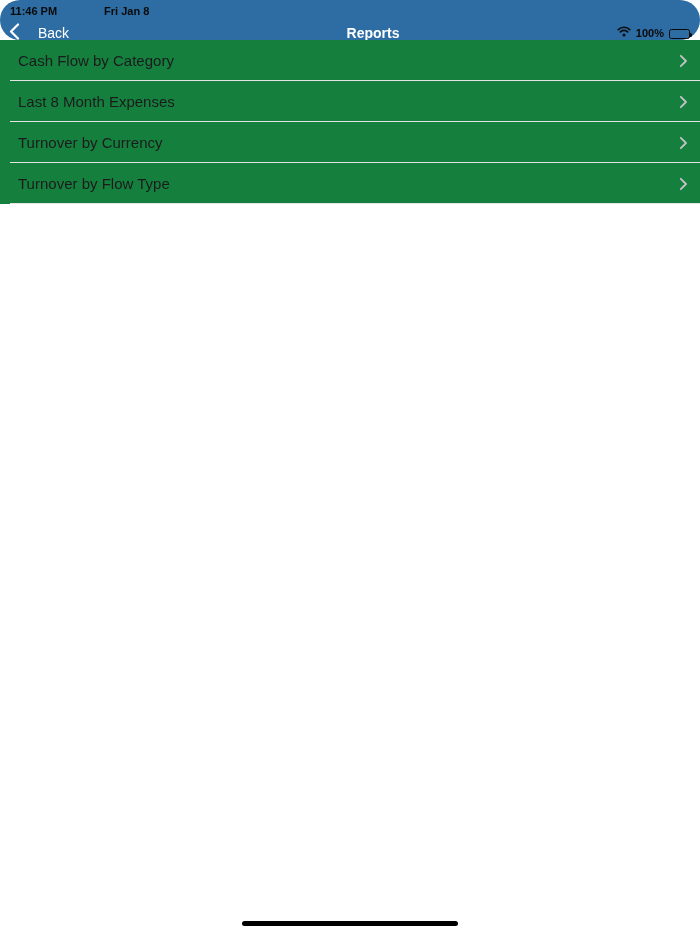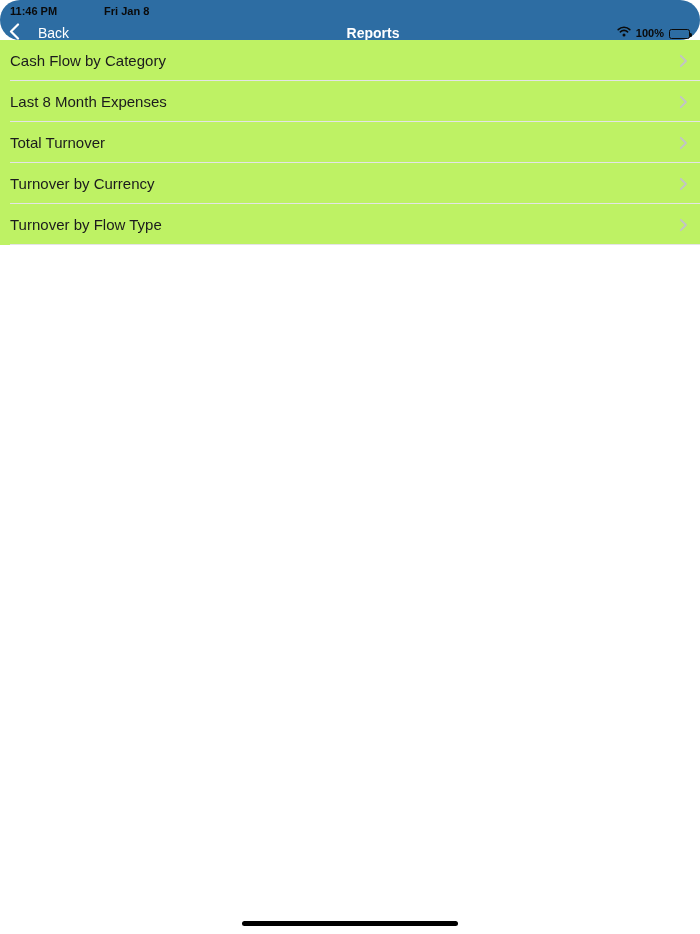--- a/index.html
+++ b/index.html
@@ -89,23 +89,23 @@
   }
 
   
   .report-list { background: #ffffff; }
   .list-row {
     position: relative;
     height: 41px;
     display: flex;
     align-items: center;
     justify-content: space-between;
-    padding: 0 12px 0 10px;
+    padding: 0 12px 0 18px;
     cursor: pointer;
-    background: #bef264;
+    background: #15803d;
   }
   .list-row::after {
     content: "";
     position: absolute;
     left: 10px; right: 0; bottom: 0;
     height: 1px;
     background: var(--separator, #e4e4e6);
   }
   .row-label { font-size: 15px; color: #1b1b1d; }
   .row-chevron { display: flex; align-items: center; }
@@ -176,28 +176,20 @@
 
   <div class="list-row">
     <span class="row-label">Last 8 Month Expenses</span>
     <span class="row-chevron">
       <svg width="9" height="14" viewBox="0 0 9 14">
         <polyline points="1.8,1.8 7,7 1.8,12.2" fill="none" stroke="#c2c2c7" stroke-width="1.8" stroke-linecap="round" stroke-linejoin="round"></polyline>
       </svg>
     </span>
   </div>
 
-  <div class="list-row">
-    <span class="row-label">Total Turnover</span>
-    <span class="row-chevron">
-      <svg width="9" height="14" viewBox="0 0 9 14">
-        <polyline points="1.8,1.8 7,7 1.8,12.2" fill="none" stroke="#c2c2c7" stroke-width="1.8" stroke-linecap="round" stroke-linejoin="round"></polyline>
-      </svg>
-    </span>
-  </div>
 
   <div class="list-row">
     <span class="row-label">Turnover by Currency</span>
     <span class="row-chevron">
       <svg width="9" height="14" viewBox="0 0 9 14">
         <polyline points="1.8,1.8 7,7 1.8,12.2" fill="none" stroke="#c2c2c7" stroke-width="1.8" stroke-linecap="round" stroke-linejoin="round"></polyline>
       </svg>
     </span>
   </div>
 

